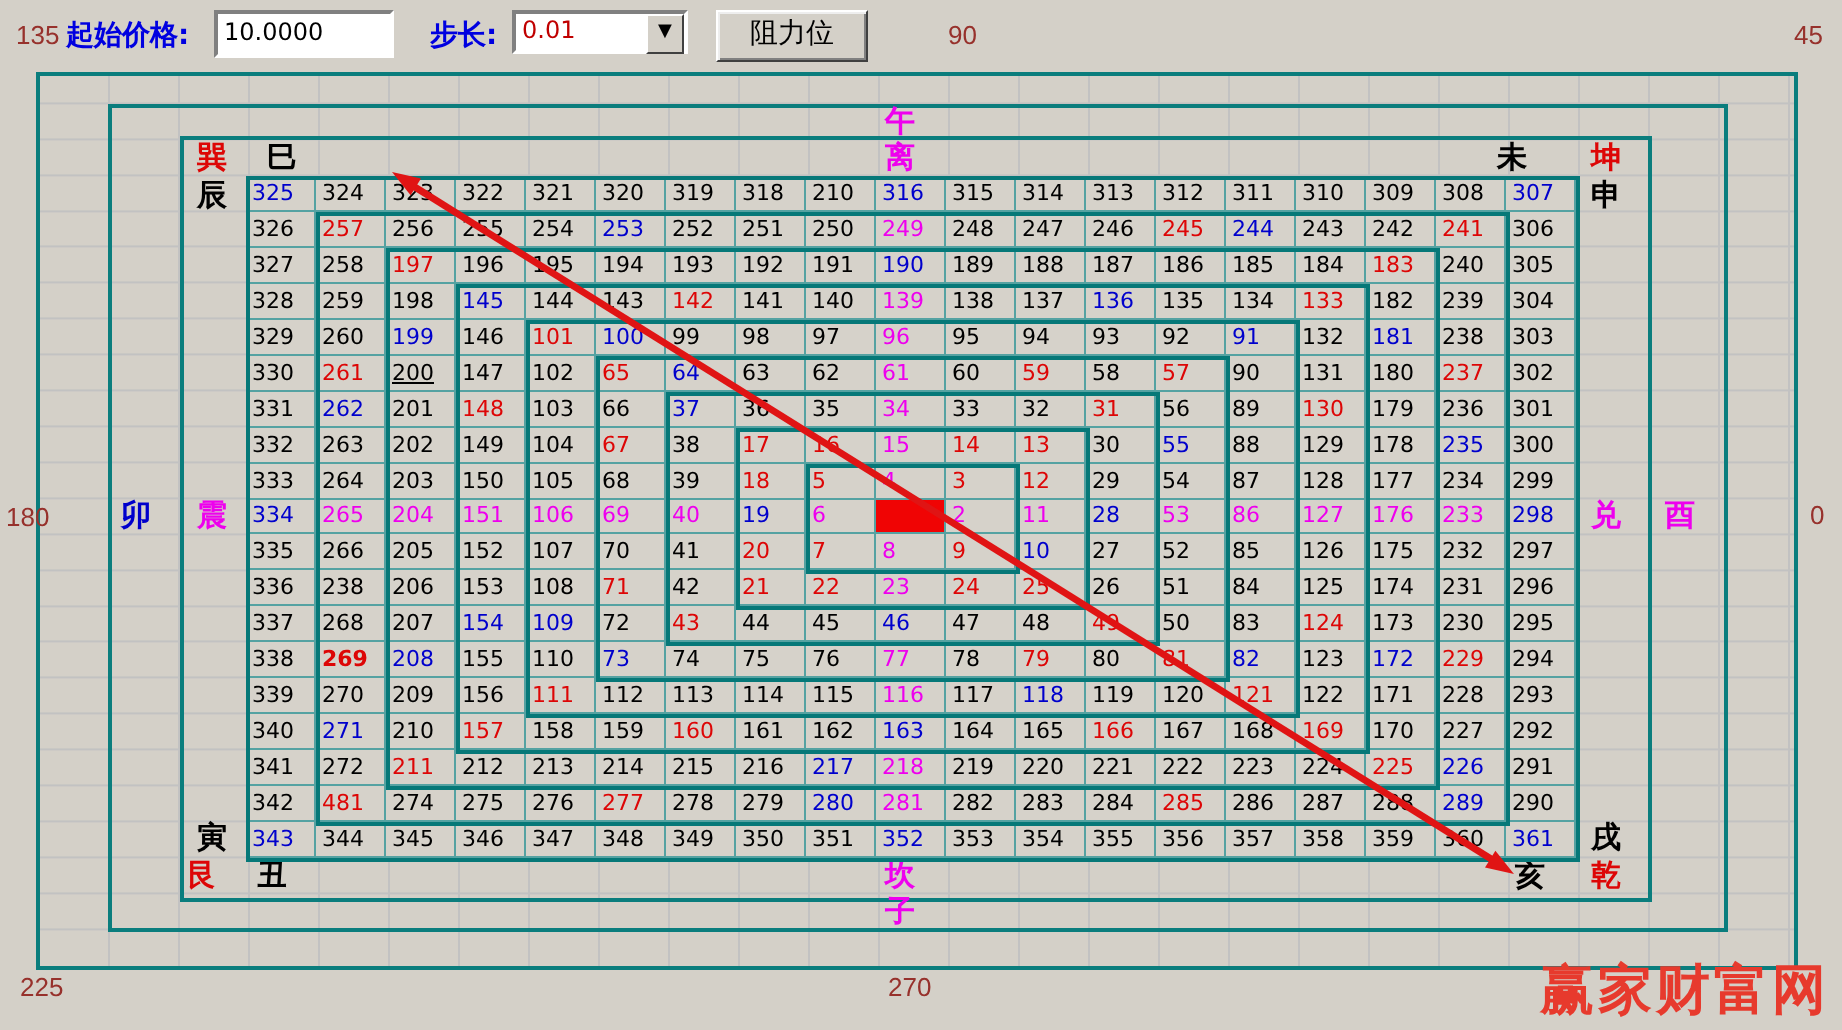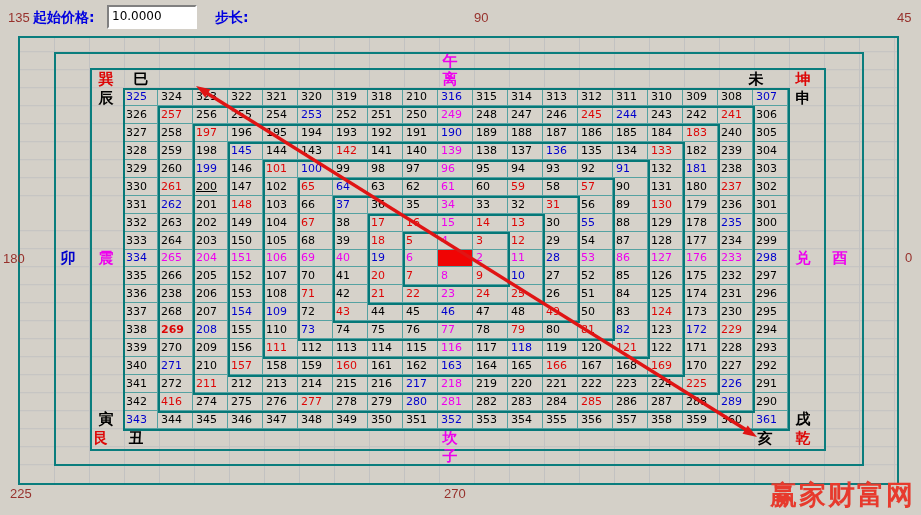--- a/index.html
+++ b/index.html
@@ -47,20 +47,25 @@
 </style>
 </head>
 <body>
 
 <div id="app">
 
   <span class="deg" style="left:8px;top:10px">135</span>
   <span class="tb-label" style="left:33px">起始价格:</span>
   <div id="price-input">10.0000</div>
   <span class="tb-label" style="left:215px">步长:</span>
+  <div id="step-combo">
+    <span class="val">0.01</span>
+    <span class="drop">▼</span>
+  </div>
+  <div class="btn" style="left:358px;width:74px">阻力位</div>
   <span class="deg" style="left:474px;top:10px">90</span>
   <span class="deg" style="left:897px;top:10px">45</span>
 
   <div class="frame" id="f1"></div>
   <div class="frame" id="f2"></div>
   <div class="frame" id="f3"></div>
 
   <span class="deg" style="left:3px;top:251px">180</span>
   <span class="deg" style="left:905px;top:250px">0</span>
   <span class="deg" style="left:10px;top:486px">225</span>
@@ -405,21 +410,21 @@
       <div class="cell" style="color: rgb(0, 0, 0);">219</div>
       <div class="cell" style="color: rgb(0, 0, 0);">220</div>
       <div class="cell" style="color: rgb(0, 0, 0);">221</div>
       <div class="cell" style="color: rgb(0, 0, 0);">222</div>
       <div class="cell" style="color: rgb(0, 0, 0);">223</div>
       <div class="cell" style="color: rgb(0, 0, 0);">224</div>
       <div class="cell" style="color: rgb(221, 6, 6);">225</div>
       <div class="cell" style="color: rgb(0, 0, 204);">226</div>
       <div class="cell" style="color: rgb(0, 0, 0);">291</div>
       <div class="cell" style="color: rgb(0, 0, 0);">342</div>
-      <div class="cell" style="color: rgb(221, 6, 6);">416</div>
+      <div class="cell" style="color: rgb(221, 6, 6);">481</div>
       <div class="cell" style="color: rgb(0, 0, 0);">274</div>
       <div class="cell" style="color: rgb(0, 0, 0);">275</div>
       <div class="cell" style="color: rgb(0, 0, 0);">276</div>
       <div class="cell" style="color: rgb(221, 6, 6);">277</div>
       <div class="cell" style="color: rgb(0, 0, 0);">278</div>
       <div class="cell" style="color: rgb(0, 0, 0);">279</div>
       <div class="cell" style="color: rgb(0, 0, 204);">280</div>
       <div class="cell" style="color: rgb(238, 0, 238);">281</div>
       <div class="cell" style="color: rgb(0, 0, 0);">282</div>
       <div class="cell" style="color: rgb(0, 0, 0);">283</div>

